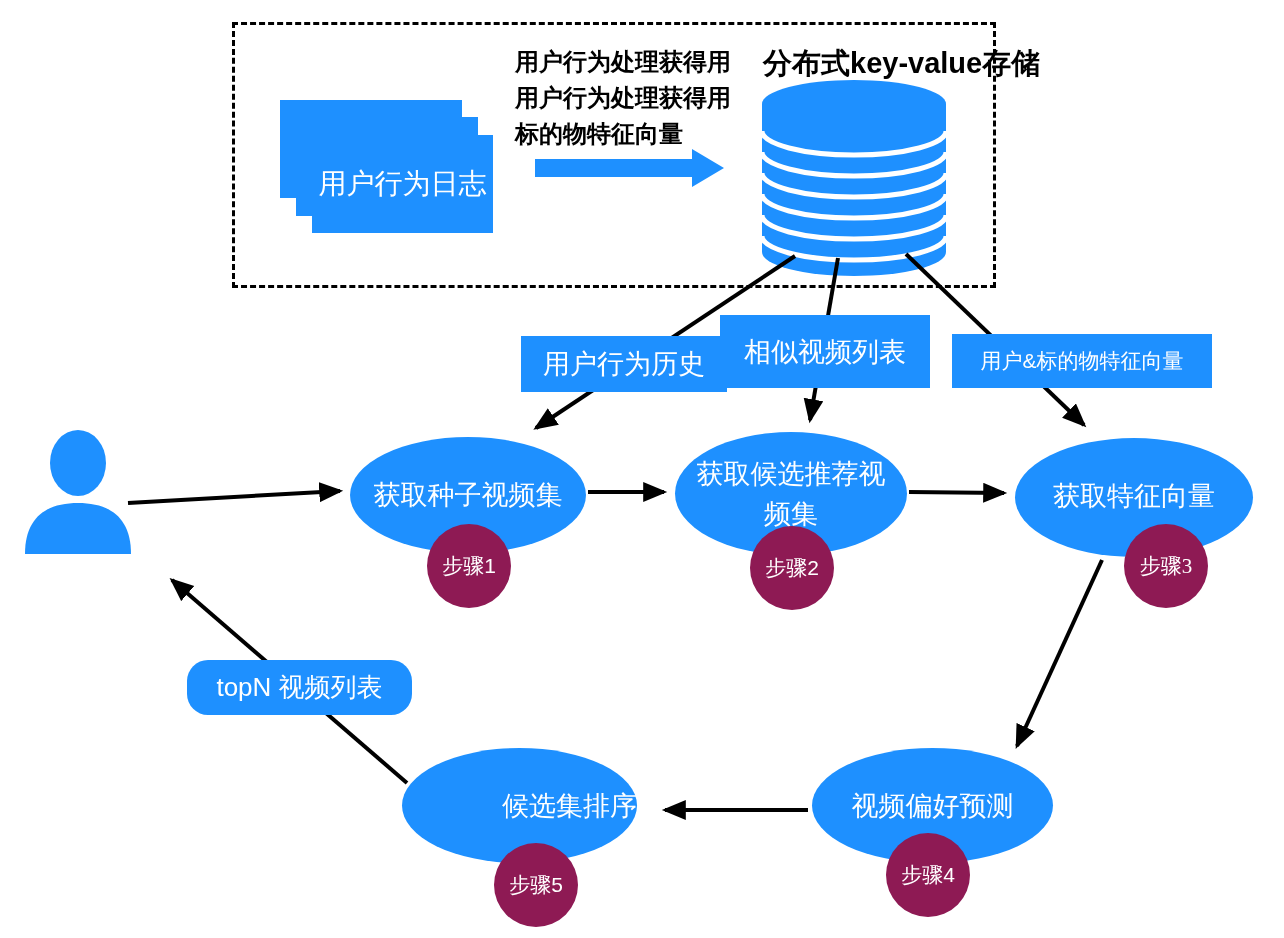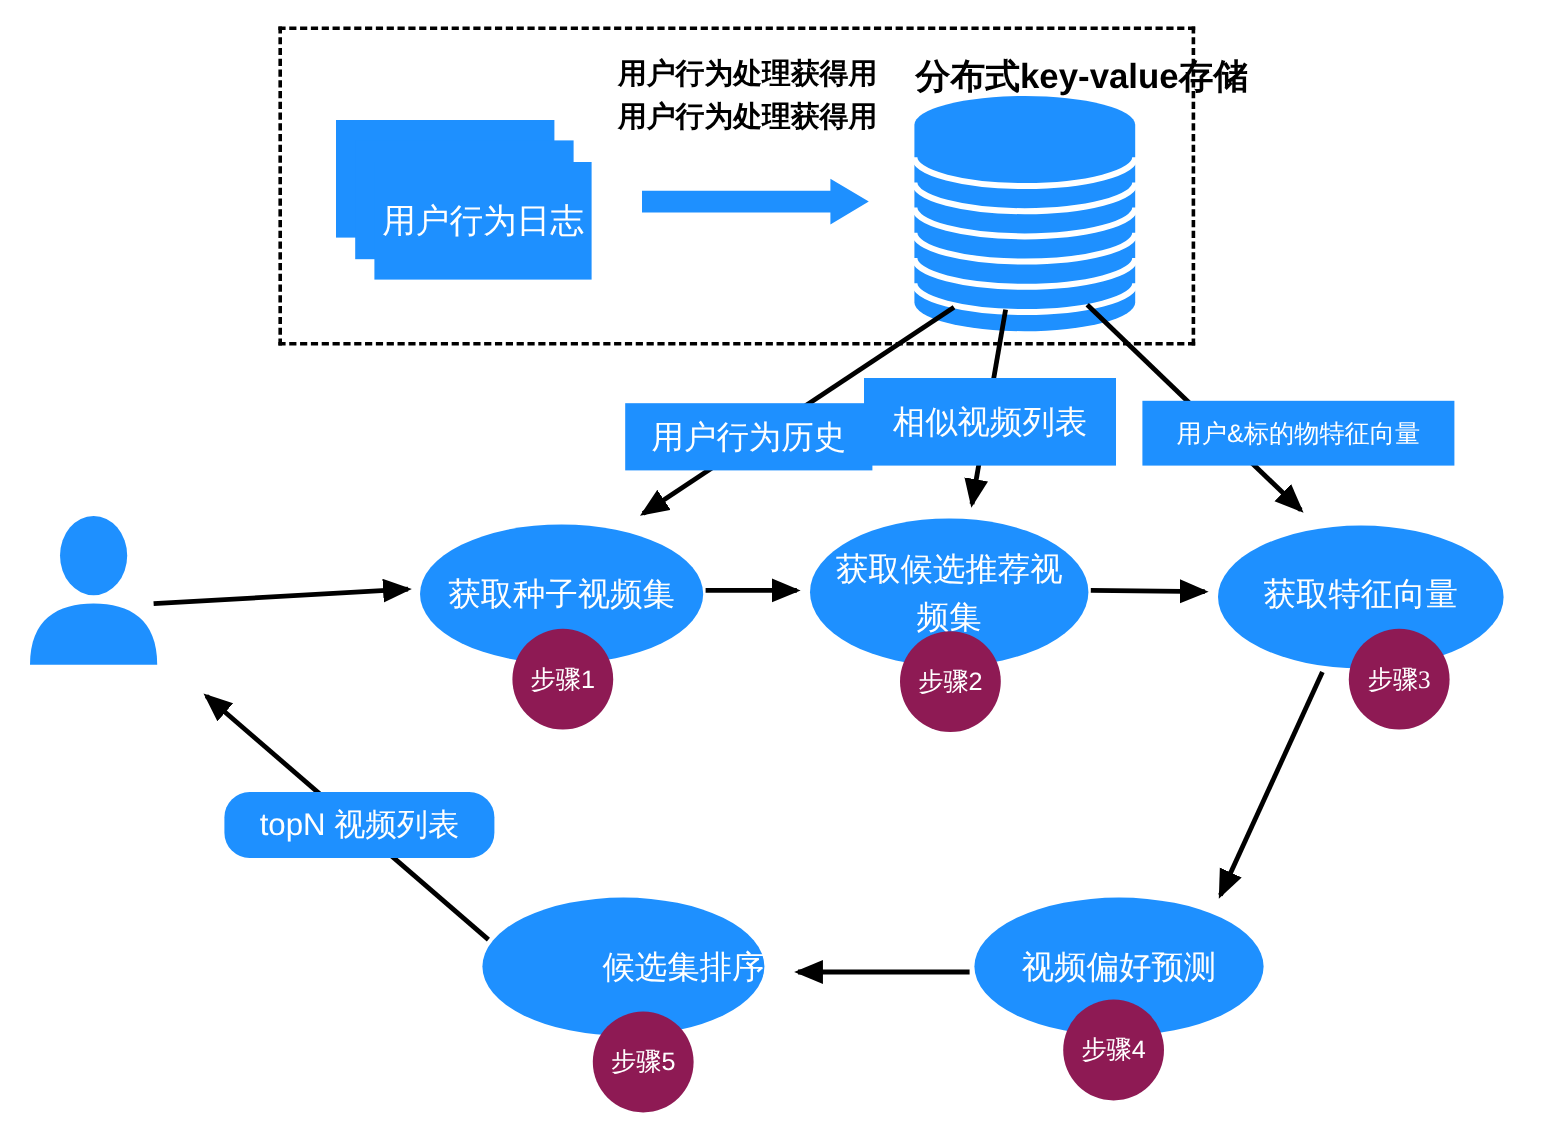--- a/index.html
+++ b/index.html
@@ -98,20 +98,21 @@
 
 <div class="abs paper" style="left:280px; top:100px; width:182px; height:98px;"></div>
 <div class="abs paper" style="left:296px; top:117px; width:182px; height:99px;"></div>
 <div class="abs paper" style="left:312px; top:135px; width:181px; height:98px;">
   <div class="paper-label">用户行为日志</div>
 </div>
 
 <div class="abs process-text">
   <div>用户行为处理获得用</div>
   <div>用户行为处理获得用</div>
+  <div>标的物特征向量</div>
 </div>
 
 <div class="abs storage-title">分布式key-value存储</div>
 
 <div class="abs data-label" style="left:491px; top:336px; width:206px; height:56px;margin-left:30px;">用户行为历史</div>
 <div class="abs data-label" style="left:720px; top:315px; width:210px; height:73px;">相似视频列表</div>
 <div class="abs data-label" style="left:952px; top:334px; width:260px; height:54px; font-size:21px;">用户&amp;标的物特征向量</div>
 <div class="abs data-label" style="left:187px; top:660px; width:225px; height:55px; font-size:26px;border-radius:21px;">topN 视频列表</div>
 
 <div class="abs node" style="left:350px; top:437px; width:236px; height:116px;">

